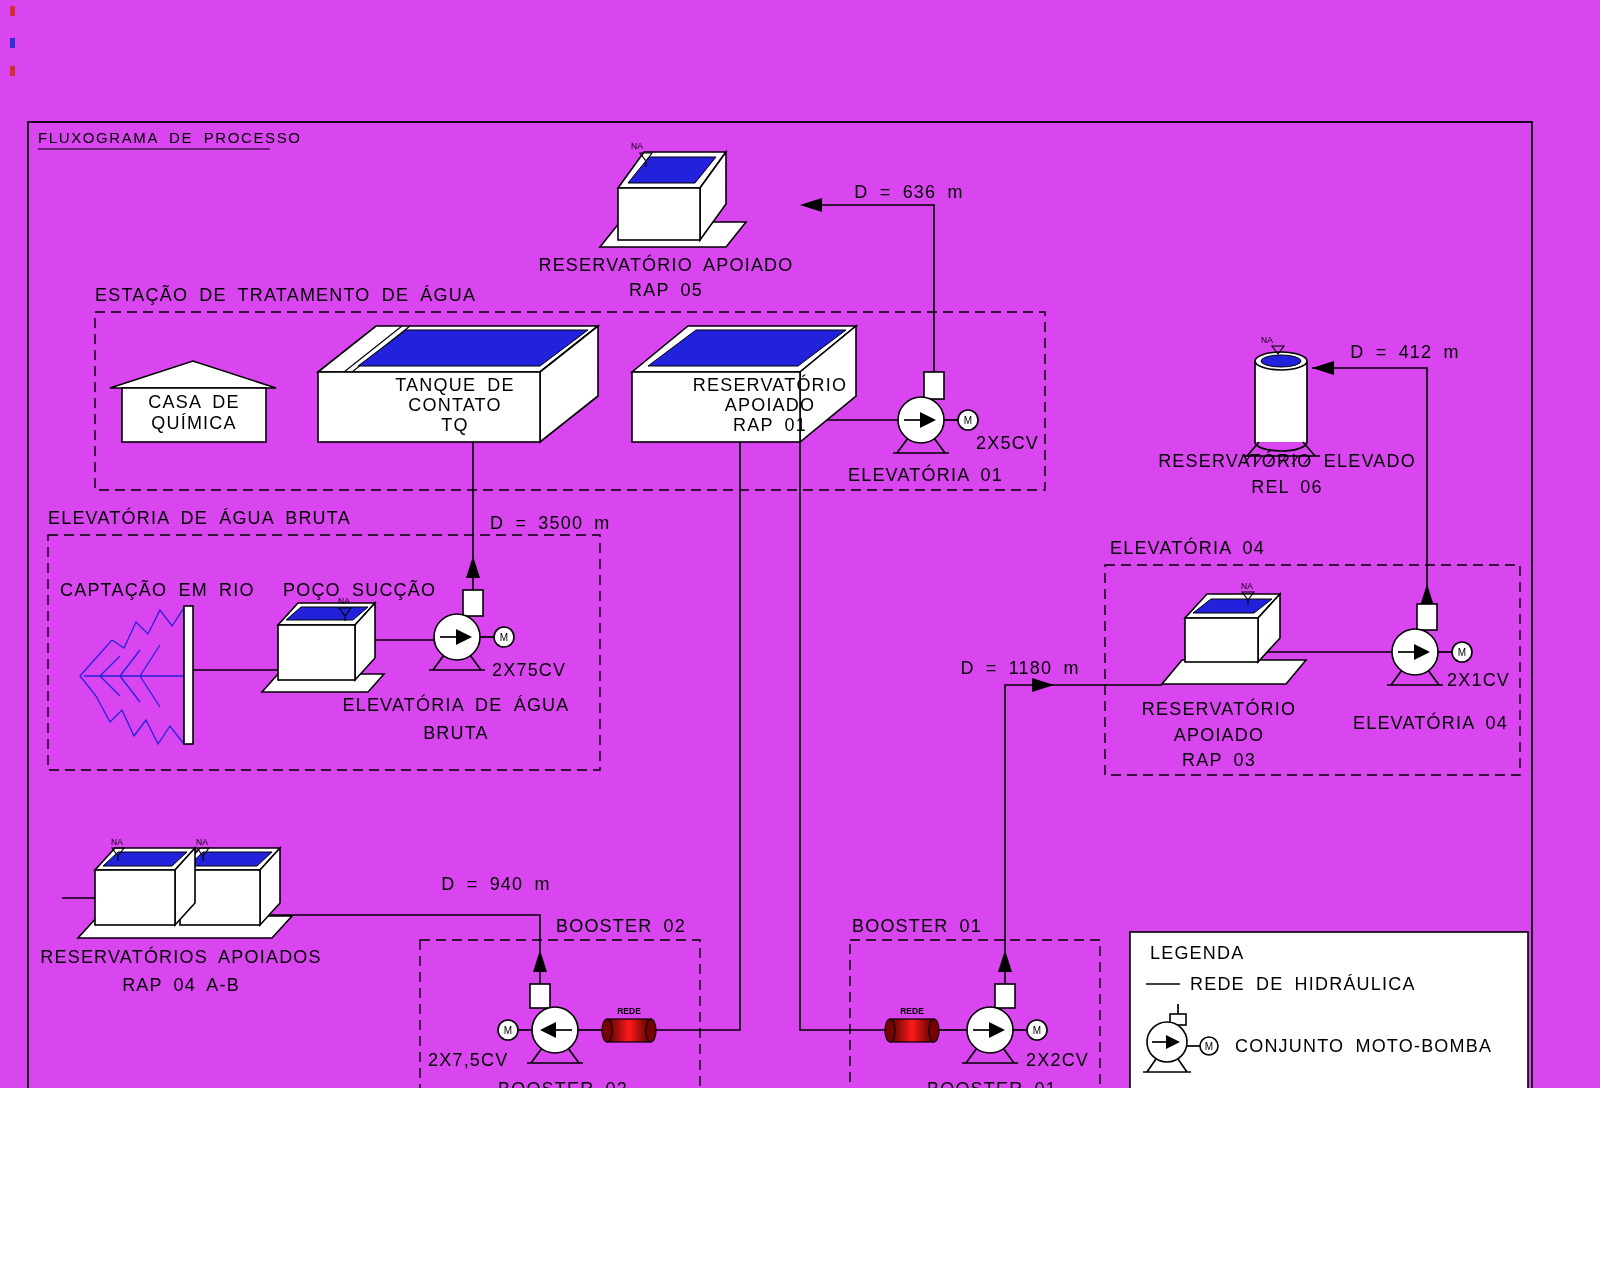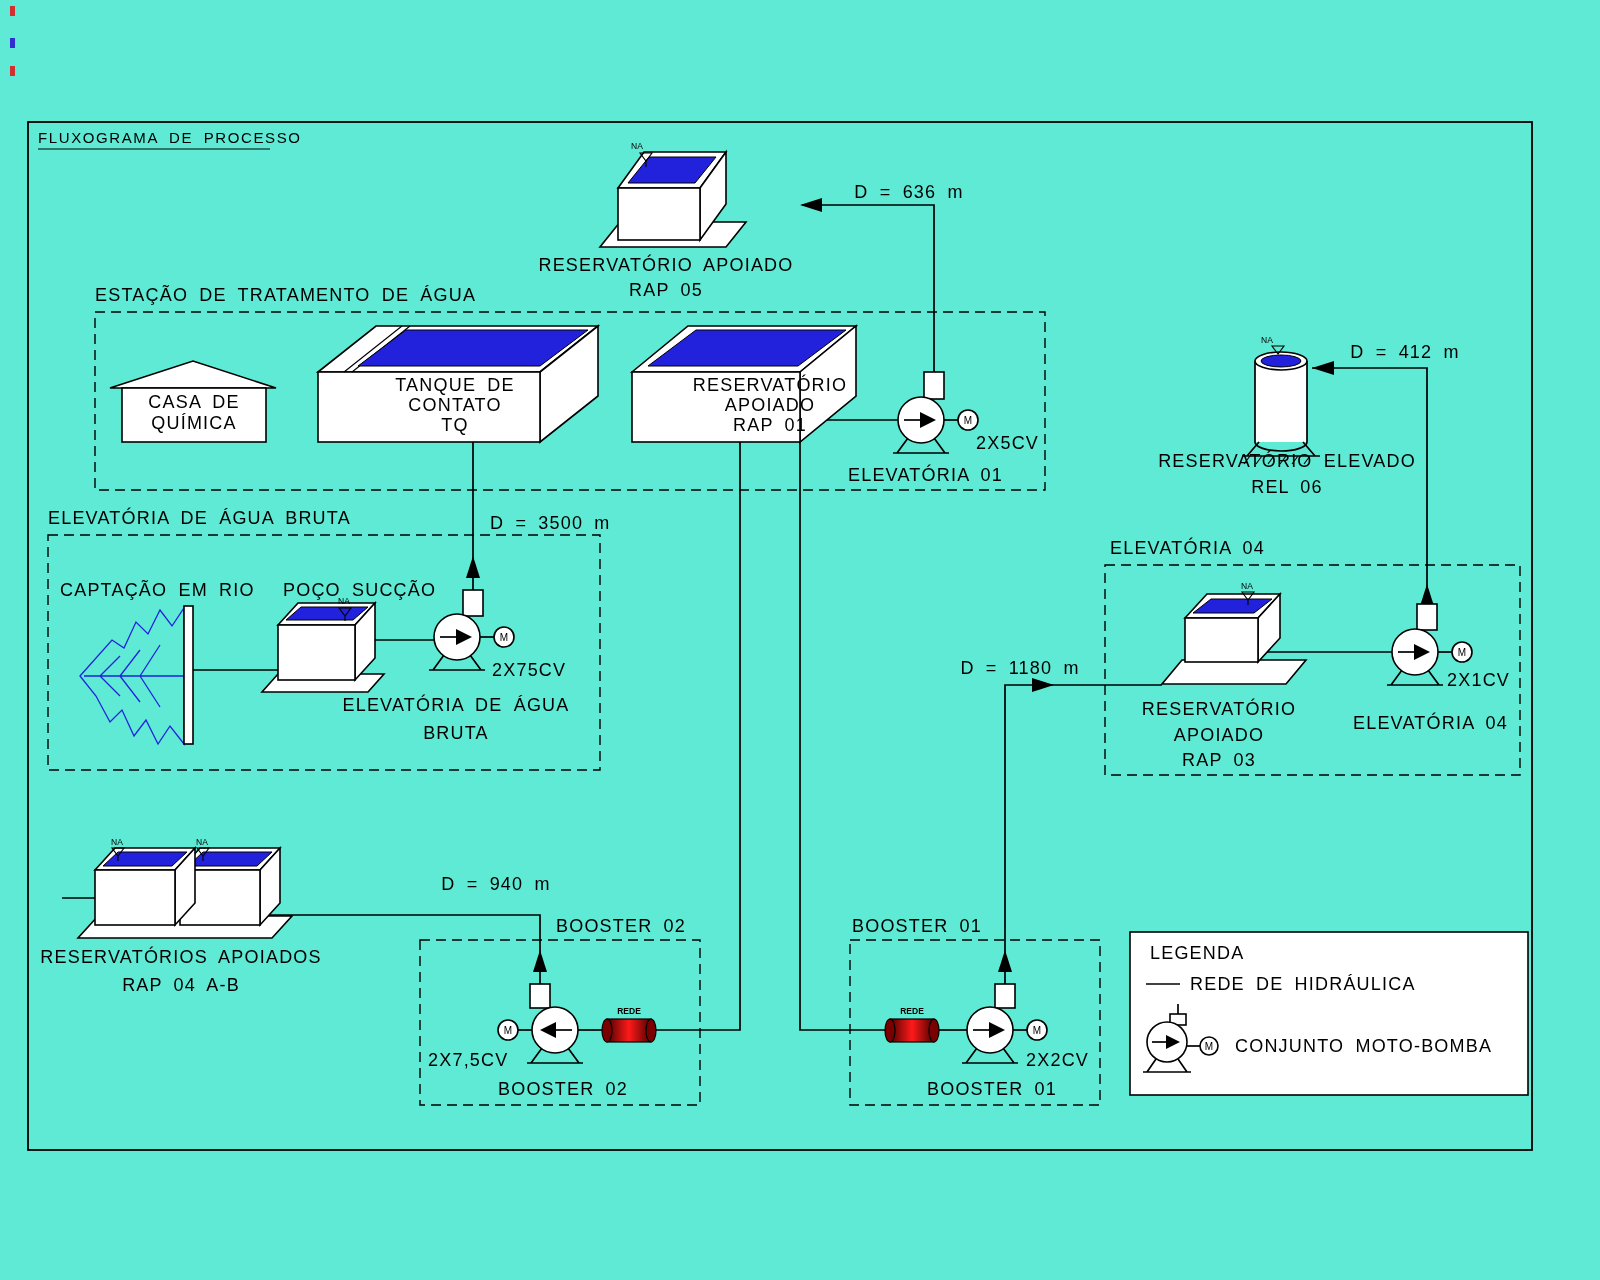--- a/index.html
+++ b/index.html
@@ -1,17 +1,17 @@
 <!DOCTYPE html>
 <html style="--water: #2222dd;"><head>
 <meta charset="utf-8">
 <style>
   :root { --water:#2222dd; --line:#000000; }
   html,body{margin:0;padding:0;background:#ffffff;}
-  .page{position:relative;width:1600px;height:1280px;background:#5eead4;overflow:hidden;font-family:"Liberation Sans","DejaVu Sans",sans-serif;}
+  .page{position:relative;width:1600px;height:1088px;background:#d946ef;overflow:hidden;font-family:"Liberation Sans","DejaVu Sans",sans-serif;}
   svg{position:absolute;left:0;top:0;}
   .ln{stroke:#000;stroke-width:1.7;fill:none;}
   .thin{stroke:#000;stroke-width:1.1;fill:none;}
   .dash{stroke:#000;stroke-width:1.4;fill:none;stroke-dasharray:10 6;}
   .shape{fill:#fff;stroke:#000;stroke-width:1.6;}
   .water{fill:var(--water);stroke:#000;stroke-width:1;}
   .blue{stroke:var(--water);stroke-width:1.3;fill:none;}
   .arrow{fill:#000;stroke:none;}
   text{font-family:"Liberation Sans","DejaVu Sans",sans-serif;fill:#000;letter-spacing:1.2px;word-spacing:5px;}
   .t{font-size:18px;}

